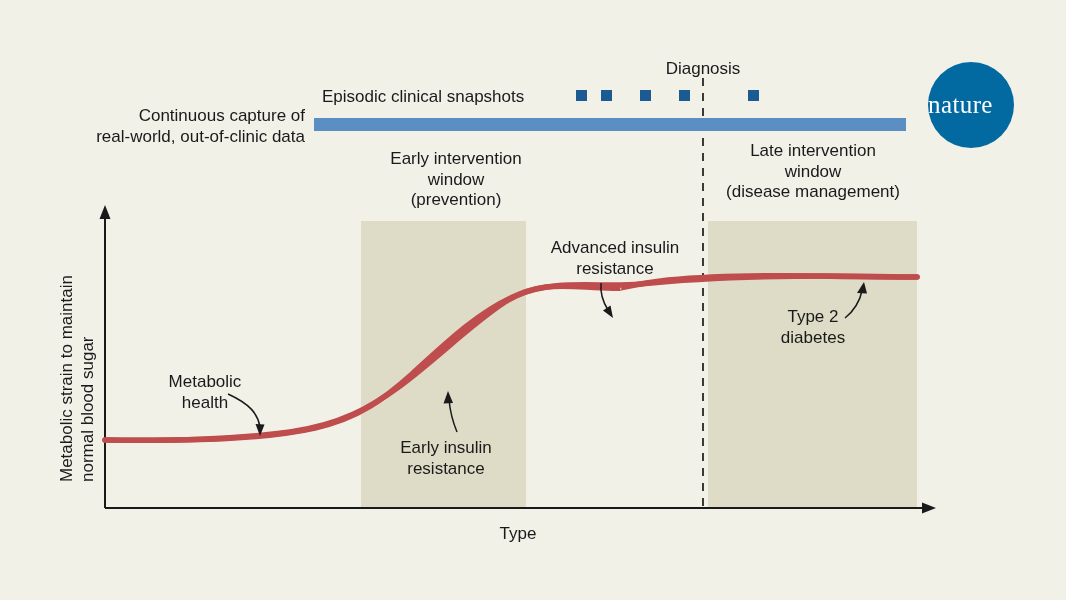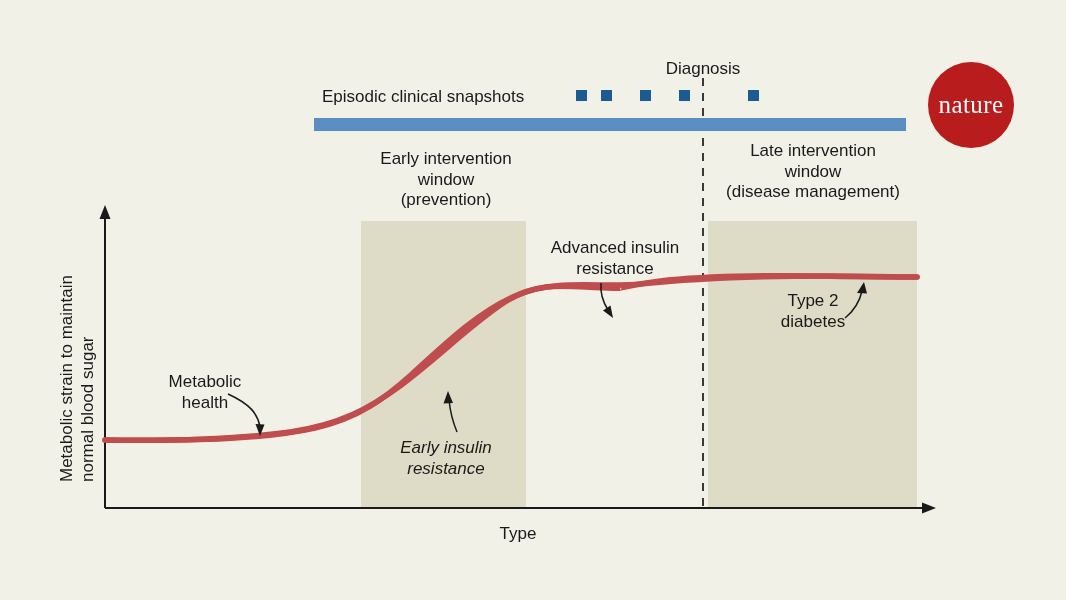--- a/index.html
+++ b/index.html
@@ -43,44 +43,43 @@
     left: 322px;
     top: 87px;
   }
   
   #diagnosis-label {
     left: 703px;
     top: 59px;
   }
   
   #early-window-label {
-    left: 446px;
+    left: 456px;
     top: 149px;
   }
   #late-window-label {
     left: 813px;
     top: 141px;
   }
   
   #ann-metabolic-health {
     left: 205px;
     top: 372px;
   }
   #ann-early-insulin {
     left: 446px;
     top: 438px;
-    font-style: italic;
   }
   #ann-advanced-insulin {
     left: 615px;
     top: 238px;
   }
   #ann-type2 {
     left: 813px;
-    top: 291px;
+    top: 307px;
   }
   
   #x-axis-label {
     left: 518px;
     top: 524px;
   }
   #y-axis-label {
     position: absolute;
     left: 0px;
     top: 0px;
@@ -110,24 +109,23 @@
     top: 90px;
   }
   
   #nature-logo {
     position: absolute;
     left: 928px;
     top: 62px;
     width: 86px;
     height: 86px;
     border-radius: 50%;
-    background: #b91c1c;
+    background: #0369a1;
     display: flex;
     align-items: center;
-    justify-content: center;
   }
   #nature-logo-text {
     color: #ffffff;
     font-family: "Liberation Serif", serif;
     font-size: 25px;
     letter-spacing: 0.4px;
   }
 </style>
 </head>
 <body>
@@ -178,20 +176,22 @@
   </svg>
 
   <div id="continuous-bar"></div>
 
   <div class="snapshot-marker" style="left:576px;"></div>
   <div class="snapshot-marker" style="left:601px;"></div>
   <div class="snapshot-marker" style="left:640px;"></div>
   <div class="snapshot-marker" style="left:679px;"></div>
   <div class="snapshot-marker" style="left:748px;"></div>
 
+  <div id="capture-label" class="txt t17">Continuous capture of
+real-world, out-of-clinic data</div>
 
   <div id="snapshots-label" class="txt t17">Episodic clinical snapshots</div>
 
   <div id="diagnosis-label" class="txt t17 center">Diagnosis</div>
 
   <div id="early-window-label" class="txt t17 center">Early intervention
 window
 (prevention)</div>
 
   <div id="late-window-label" class="txt t17 center">Late intervention

